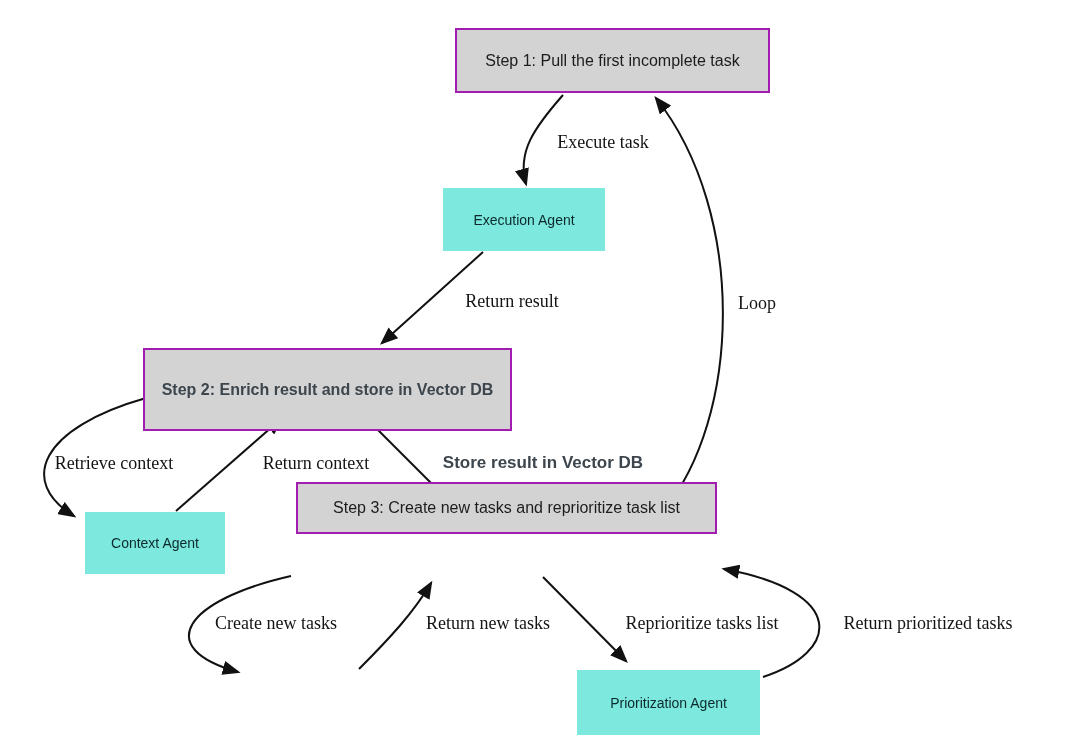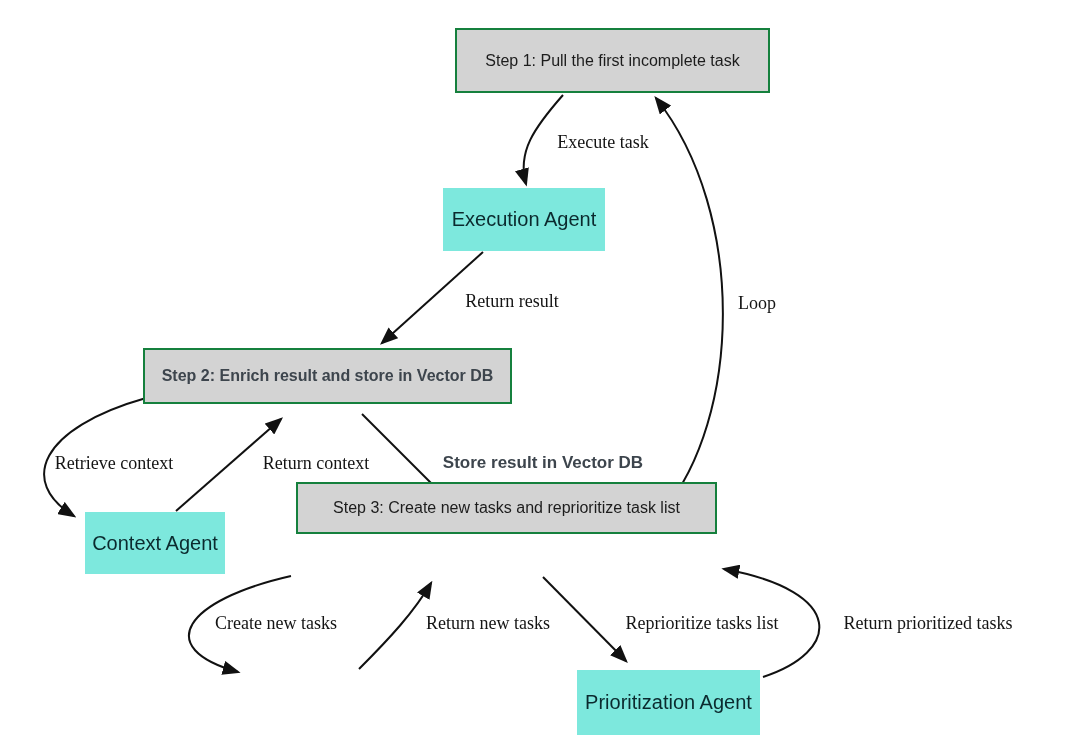--- a/index.html
+++ b/index.html
@@ -6,25 +6,25 @@
   #stage{
     position:relative;width:1080px;height:753px;background:#ffffff;overflow:hidden;
     font-family:"Liberation Sans",sans-serif;
   }
   #edges{position:absolute;left:0;top:0;width:1080px;height:753px;}
   .node{
     position:absolute;display:flex;align-items:center;justify-content:center;
     text-align:center;box-sizing:border-box;
   }
   .node.step{
-    background:#d3d3d3;border:2px solid #15803d;color:#1c1c1c;font-size:16px;justify-content:center;
+    background:#d3d3d3;border:2px solid #a21caf;color:#1c1c1c;font-size:16px;justify-content:center;
   }
   .node.step.emph{color:#3d454d;font-weight:bold;}
   .node.agent{
-    background:#7de8dd;border:none;color:#0b2a2e;font-size:20px;
+    background:#7de8dd;border:none;color:#0b2a2e;font-size:14px;
   }
   .edge-label{
     position:absolute;transform:translate(-50%,-50%);white-space:nowrap;
     font-family:"Liberation Serif",serif;font-size:18px;color:#141414;
   }
   .edge-label.emph{
     font-family:"Liberation Sans",sans-serif;font-size:17px;font-weight:bold;color:#3d454d;
   }
 </style>
 </head>
@@ -49,21 +49,21 @@
       <path d="M 359 669 C 390 638 414 612 431 583" marker-end="url(#arrow)"></path>
       <path d="M 543 577 L 626 661" marker-end="url(#arrow)"></path>
       <path d="M 763 677 C 840 652 848 592 724 569" marker-end="url(#arrow)"></path>
     </g>
   </svg>
 
   <div class="node step" style="left:455px;top:28px;width:315px;height:65px">
     <span>Step 1: Pull the first incomplete task</span>
   </div>
 
-  <div class="node step emph" style="left:143px;top:348px;width:369px;height:56px">
+  <div class="node step emph" style="left:143px;top:348px;width:369px;height:83px">
     <span>Step 2: Enrich result and store in Vector DB</span>
   </div>
 
   <div class="node step" style="left:296px;top:482px;width:421px;height:52px">
     <span>Step 3: Create new tasks and reprioritize task list</span>
   </div>
 
   <div class="node agent" style="left:443px;top:188px;width:162px;height:63px">
     <span>Execution Agent</span>
   </div>

